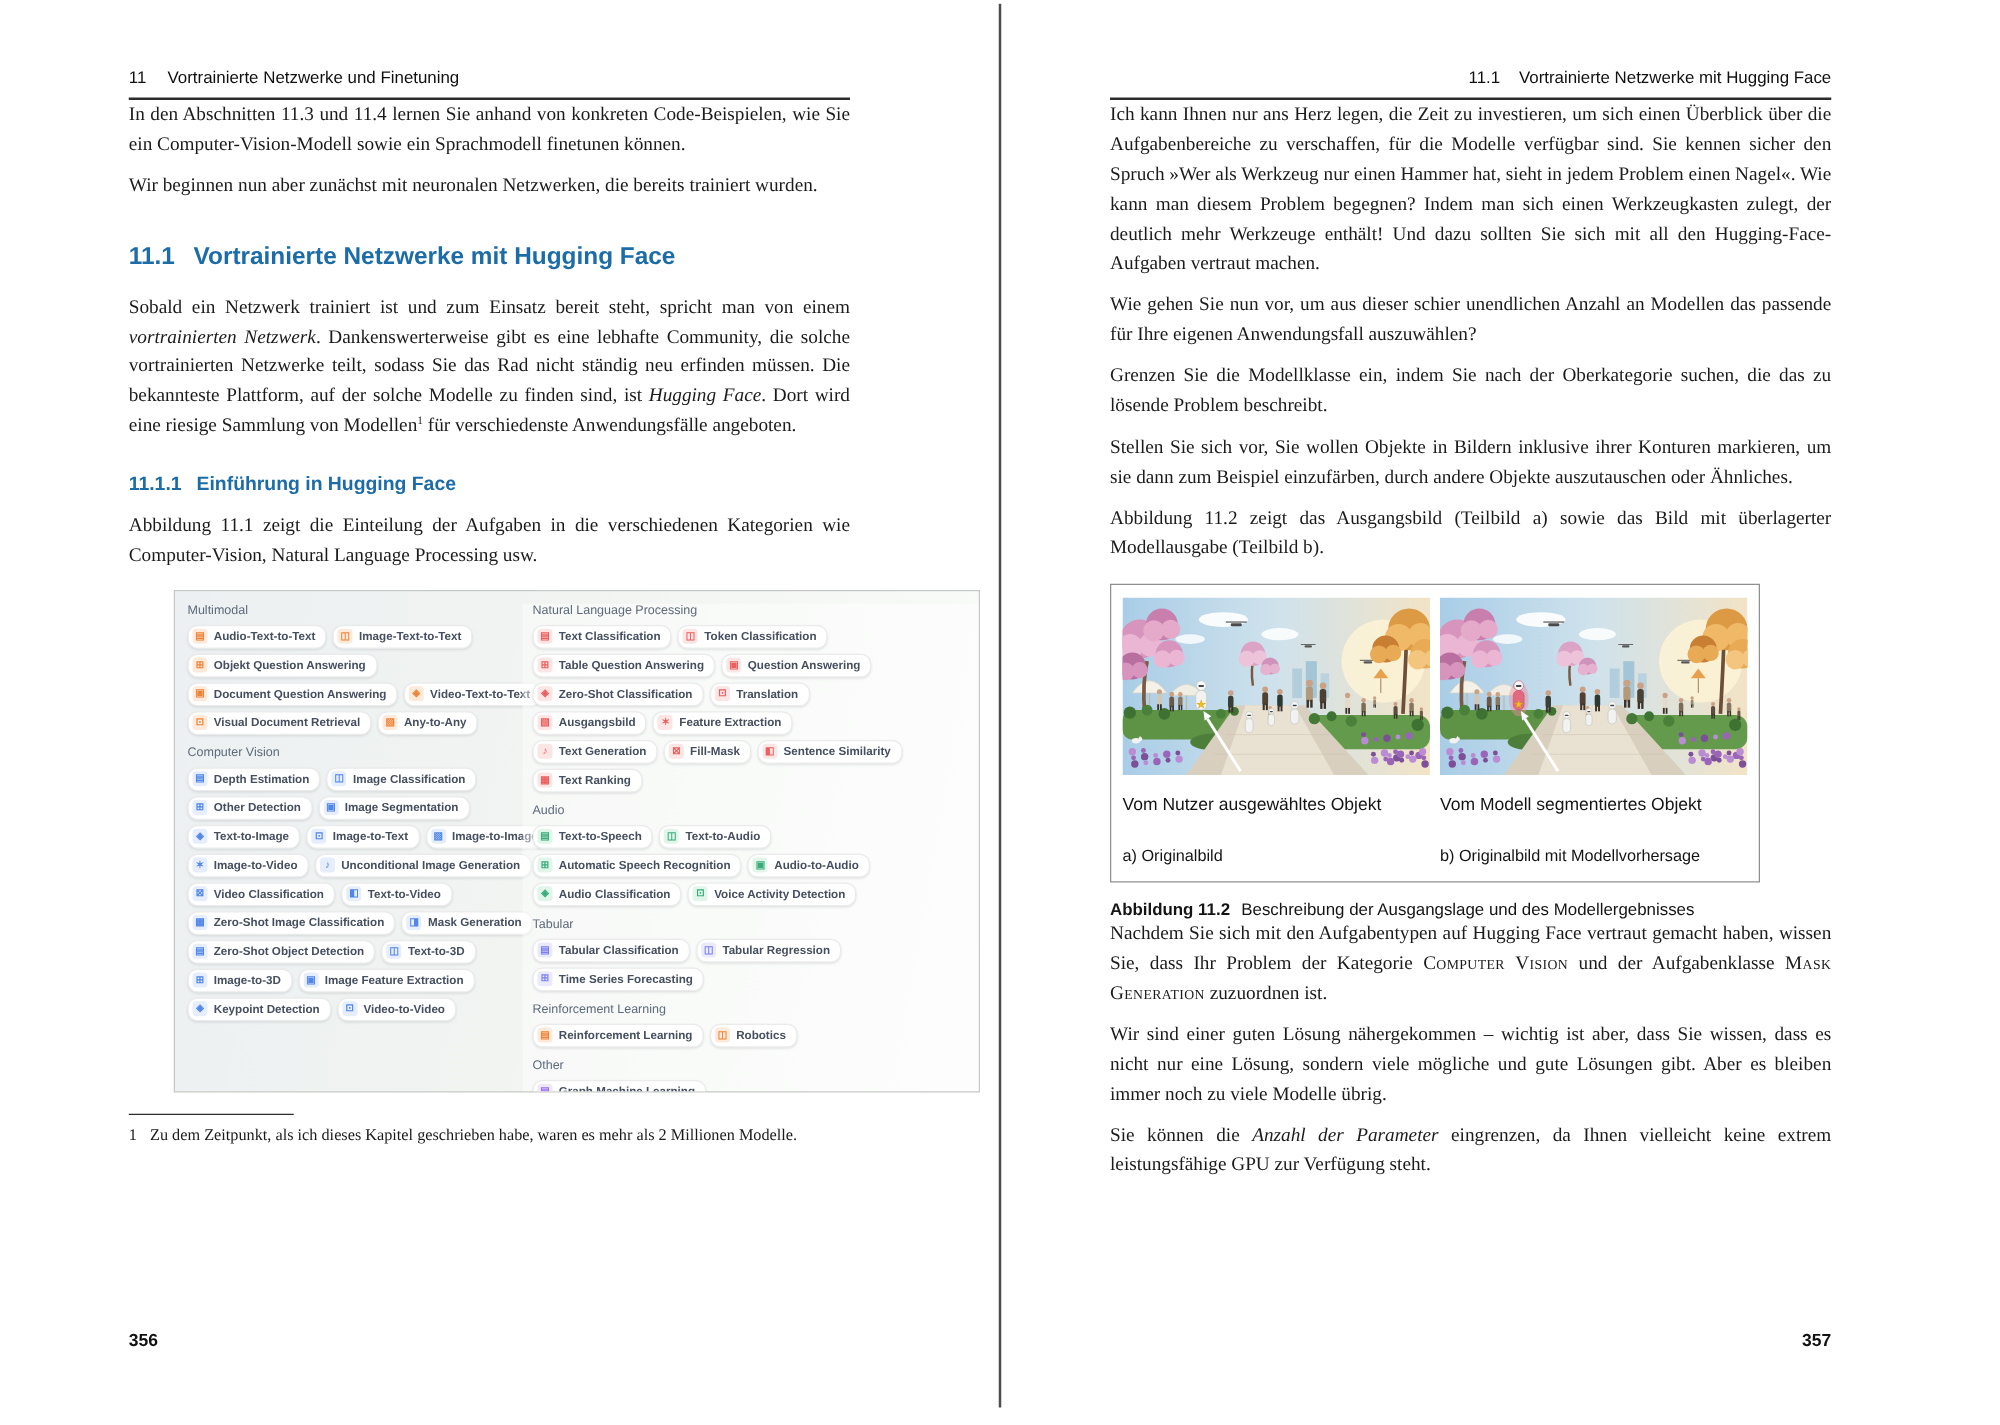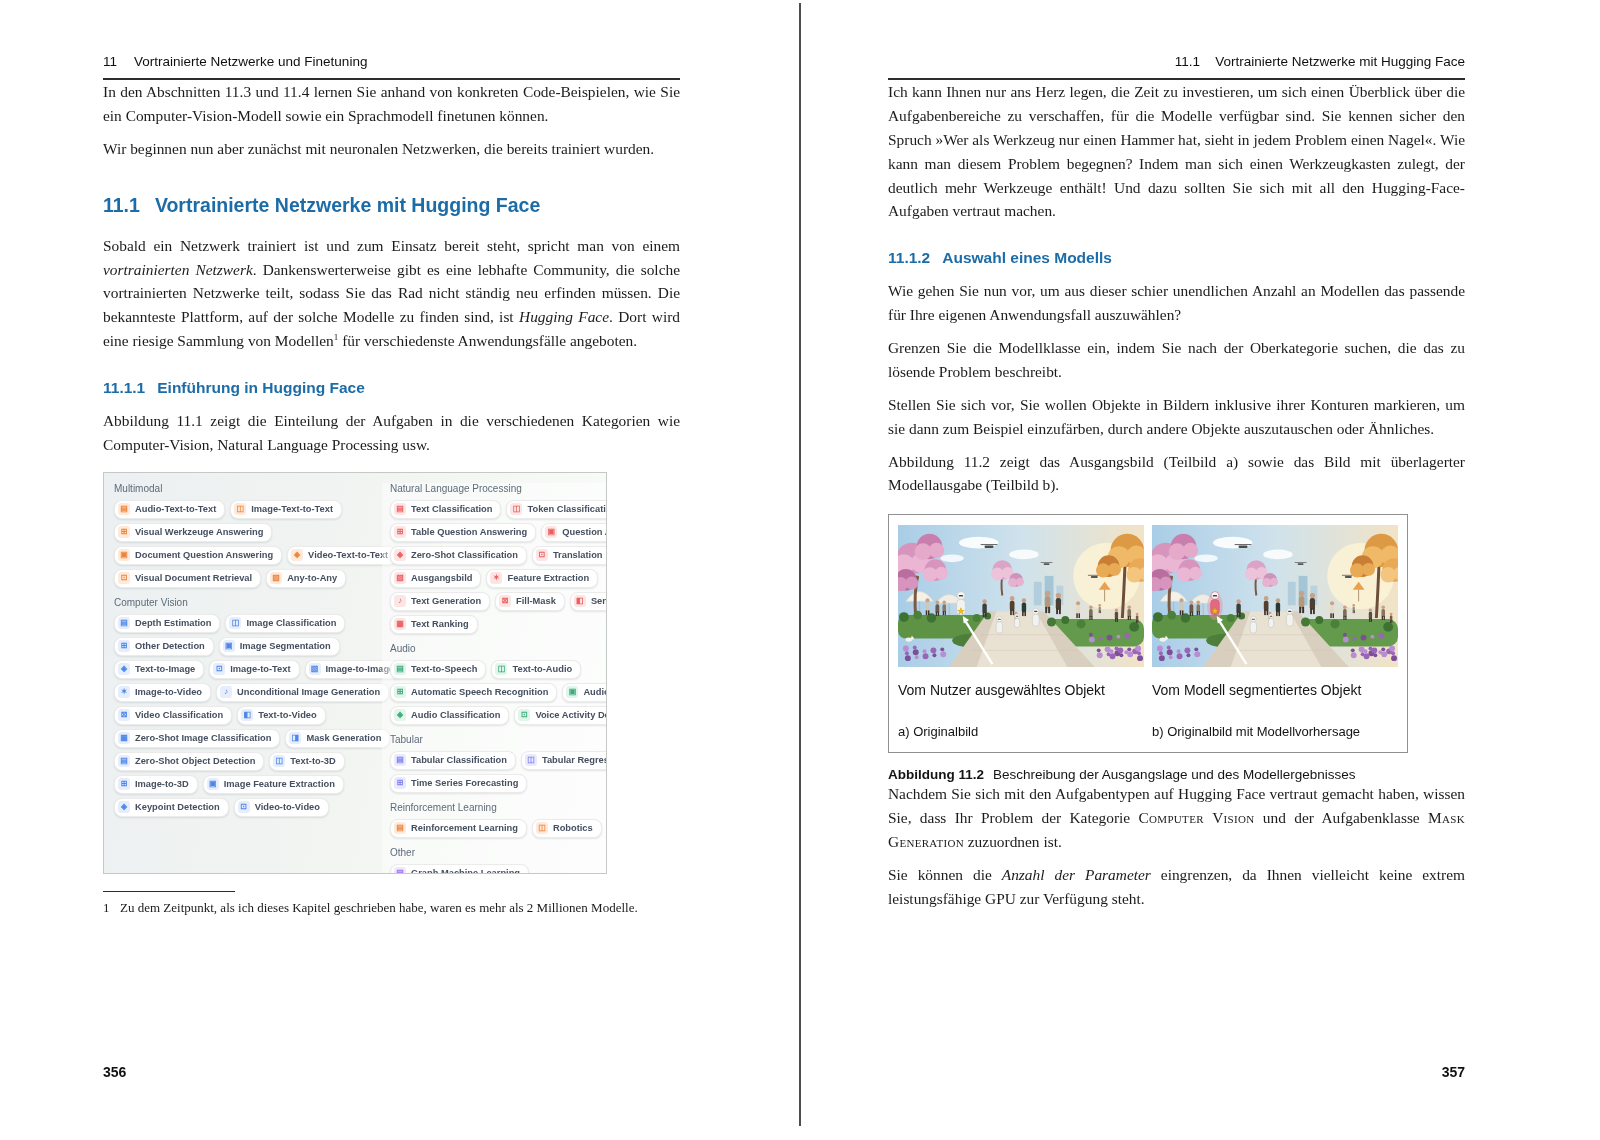--- a/index.html
+++ b/index.html
@@ -20,23 +20,23 @@
   em{font-style:italic;}
   .sup{font-size:9px;vertical-align:6px;line-height:0;}
   .sc{font-variant:small-caps;letter-spacing:.02em;}
 
   h2.sec{font-family:"Liberation Sans",sans-serif;color:#1c6ca8;font-size:19.5px;font-weight:700;
       margin:33px 0 17px;display:flex;gap:15px;}
   h3.sec{font-family:"Liberation Sans",sans-serif;color:#1c6ca8;font-size:15.5px;font-weight:700;
       margin:26px 0 12px;display:flex;gap:12px;}
 
   
-  .fig1{margin-top:15px;width:504px;height:402px;border:1px solid #c5c9c5;box-sizing:border-box;
+  .fig1{margin-top:15px;width:645px;height:402px;border:1px solid #c5c9c5;box-sizing:border-box;
       background:linear-gradient(100deg,#ecf0f2 0%,#f1f4f1 45%,#fafcfa 100%);
-      display:flex;padding:10px 0 0 10px;overflow:hidden;}
+      display:flex;padding:10px 0 0 10px;overflow:hidden;margin-left:36px;}
   .fig1-col0{width:266px;flex:none;}
   .fig1-col1{flex:1;background:rgba(255,255,255,.45);margin-left:2px;padding-left:8px;}
   .sec-label{font-family:"Liberation Sans",sans-serif;font-size:10px;color:#5d6b7a;margin:9px 0 6px;}
   .sec-label:first-child{margin-top:0;}
   .chip-row{display:flex;gap:5px;margin-bottom:4px;}
   .chip{display:inline-flex;align-items:center;gap:5px;height:17px;padding:0 8px 0 3px;background:#ffffff;
       border:1px solid #ebebeb;border-radius:8px;box-shadow:0 1px 2px rgba(40,50,60,.12);
       font-family:"Liberation Sans",sans-serif;font-size:9.3px;font-weight:700;color:#454f5f;white-space:nowrap;}
   .chip .ic{width:12px;height:12px;border-radius:3px;display:flex;align-items:center;justify-content:center;
       font-size:8px;line-height:1;flex:none;}
@@ -96,21 +96,21 @@
             <span>Audio-Text-to-Text</span>
           </span>
           <span class="chip">
             <span class="ic" style="background: rgb(253, 234, 219); color: rgb(238, 132, 57);">◫</span>
             <span>Image-Text-to-Text</span>
           </span>
         </div>
         <div class="chip-row">
           <span class="chip">
             <span class="ic" style="background: rgb(253, 234, 219); color: rgb(238, 132, 57);">⊞</span>
-            <span>Visual Werkzeuge Answering</span>
+            <span>Objekt Question Answering</span>
           </span>
         </div>
         <div class="chip-row">
           <span class="chip">
             <span class="ic" style="background: rgb(253, 234, 219); color: rgb(238, 132, 57);">▣</span>
             <span>Document Question Answering</span>
           </span>
           <span class="chip">
             <span class="ic" style="background: rgb(253, 234, 219); color: rgb(238, 132, 57);">◈</span>
             <span>Video-Text-to-Text</span>
@@ -364,24 +364,20 @@
 </div>
 
 <div class="page page-right">
   <div class="running-head">
     <span>11.1</span>
     <span>Vortrainierte Netzwerke mit Hugging Face</span>
   </div>
 
   <p class="body first"><span>Ich kann Ihnen nur ans Herz legen, die Zeit zu investieren, um sich einen Überblick über die Aufgabenbereiche zu verschaffen, für die Modelle verfügbar sind. Sie kennen sicher den Spruch »Wer als Werkzeug nur einen Hammer hat, sieht in jedem Problem einen Nagel«. Wie kann man diesem Problem begegnen? Indem man sich einen Werkzeugkasten zulegt, der deutlich mehr Werkzeuge enthält! Und dazu sollten Sie sich mit all den Hugging-Face-Aufgaben vertraut machen.</span></p>
 
-  <h3 class="sec">
-    <span>11.1.2</span>
-    <span>Auswahl eines Modells</span>
-  </h3>
 
   <p class="body"><span>Wie gehen Sie nun vor, um aus dieser schier unendlichen Anzahl an Modellen das passende für Ihre eigenen Anwendungsfall auszuwählen?</span></p>
   <p class="body"><span>Grenzen Sie die Modellklasse ein, indem Sie nach der Oberkategorie suchen, die das zu lösende Problem beschreibt.</span></p>
   <p class="body"><span>Stellen Sie sich vor, Sie wollen Objekte in Bildern inklusive ihrer Konturen markieren, um sie dann zum Beispiel einzufärben, durch andere Objekte auszutauschen oder Ähnliches.</span></p>
   <p class="body"><span>Abbildung 11.2 zeigt das Ausgangsbild (Teilbild a) sowie das Bild mit überlagerter Modellausgabe (Teilbild b).</span></p>
 
   <div class="fig2">
     <div>
       <div class="scene"><svg viewBox="0 0 250 145" preserveAspectRatio="none" width="100%" height="100%">
             <defs>
@@ -785,16 +781,17 @@
       <div class="panel-label">Vom Modell segmentiertes Objekt</div>
       <div class="panel-sub">b) Originalbild mit Modellvorhersage</div>
     </div>
   </div>
 
   <div class="fig-caption">
     <b>Abbildung 11.2</b><span>Beschreibung der Ausgangslage und des Modellergebnisses</span>
   </div>
 
   <p class="body after-cap"><span>Nachdem Sie sich mit den Aufgabentypen auf Hugging Face vertraut gemacht haben, wissen Sie, dass Ihr Problem der Kategorie </span><span class="sc">Computer Vision</span><span> und der Aufgabenklasse </span><span class="sc">Mask Generation</span><span> zuzuordnen ist.</span></p>
+  <p class="body"><span>Wir sind einer guten Lösung nähergekommen – wichtig ist aber, dass Sie wissen, dass es nicht nur eine Lösung, sondern viele mögliche und gute Lösungen gibt. Aber es bleiben immer noch zu viele Modelle übrig.</span></p>
   <p class="body"><span>Sie können die </span><em>Anzahl der Parameter</em><span> eingrenzen, da Ihnen vielleicht keine extrem leistungsfähige GPU zur Verfügung steht.</span></p>
 
   <div class="page-num">357</div>
 </div>
 
 </body></html>

